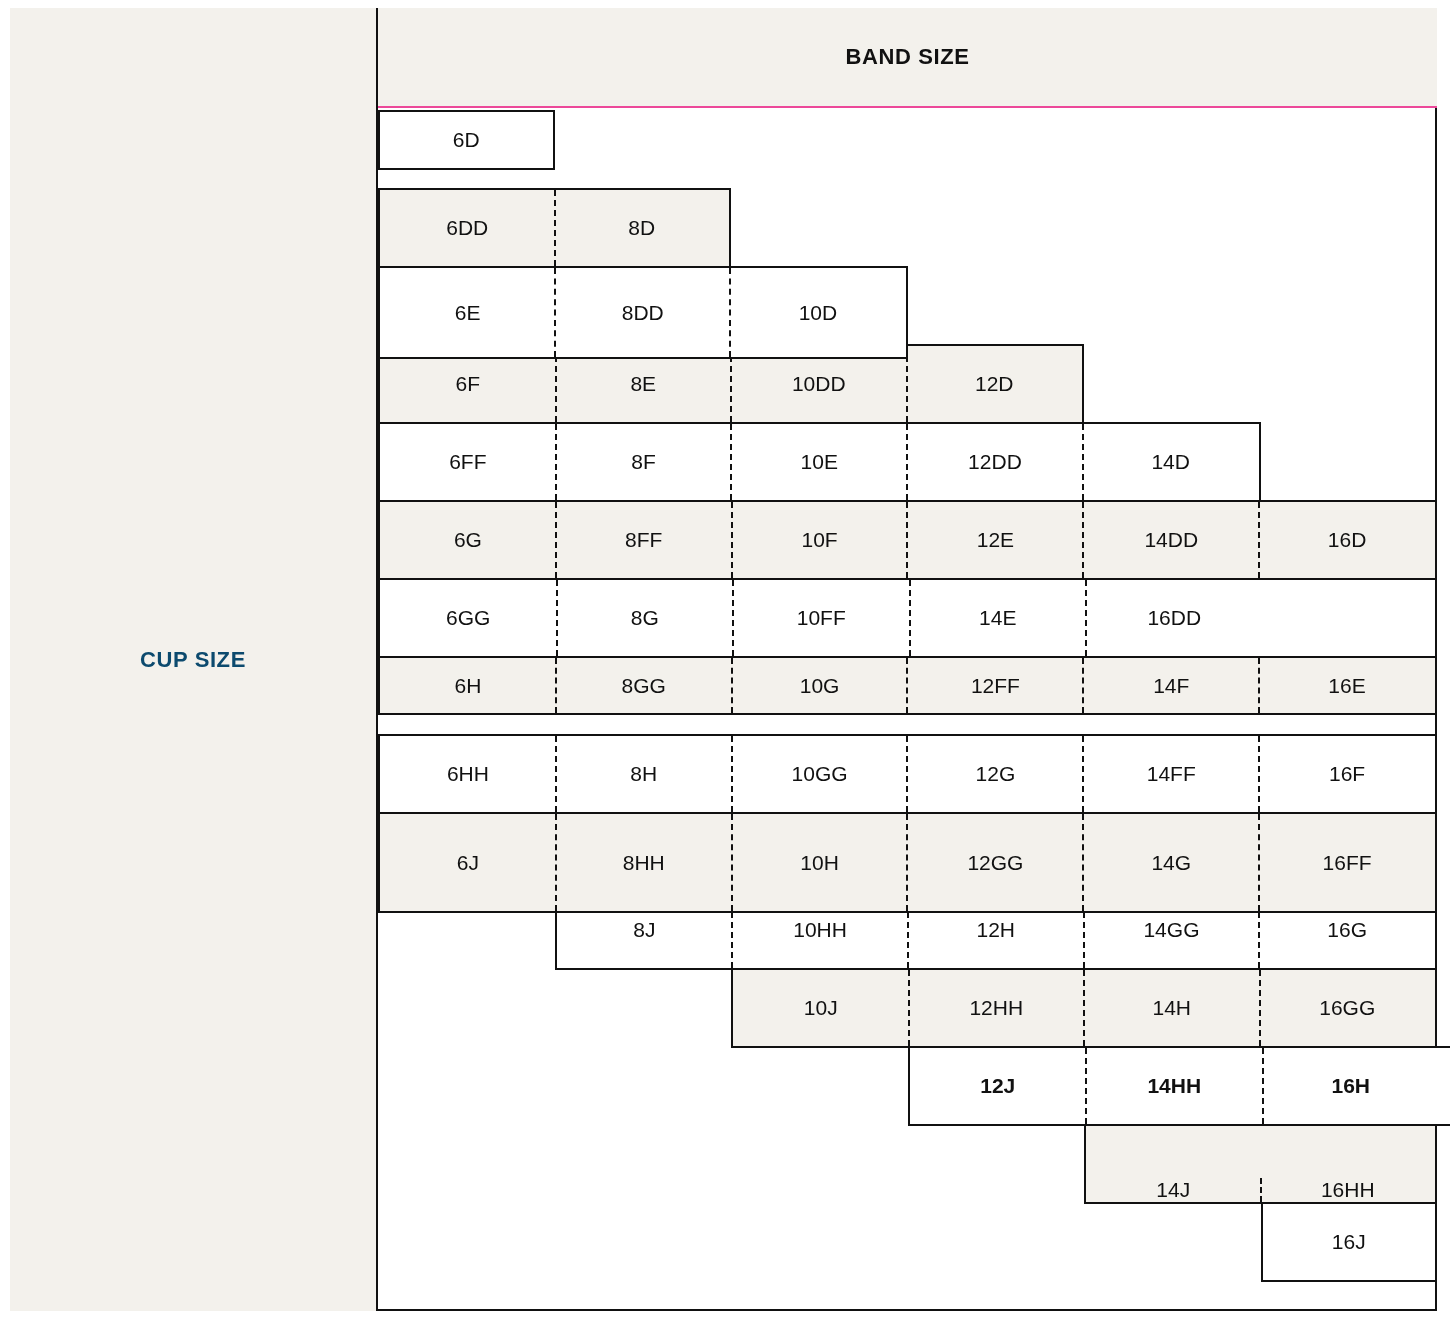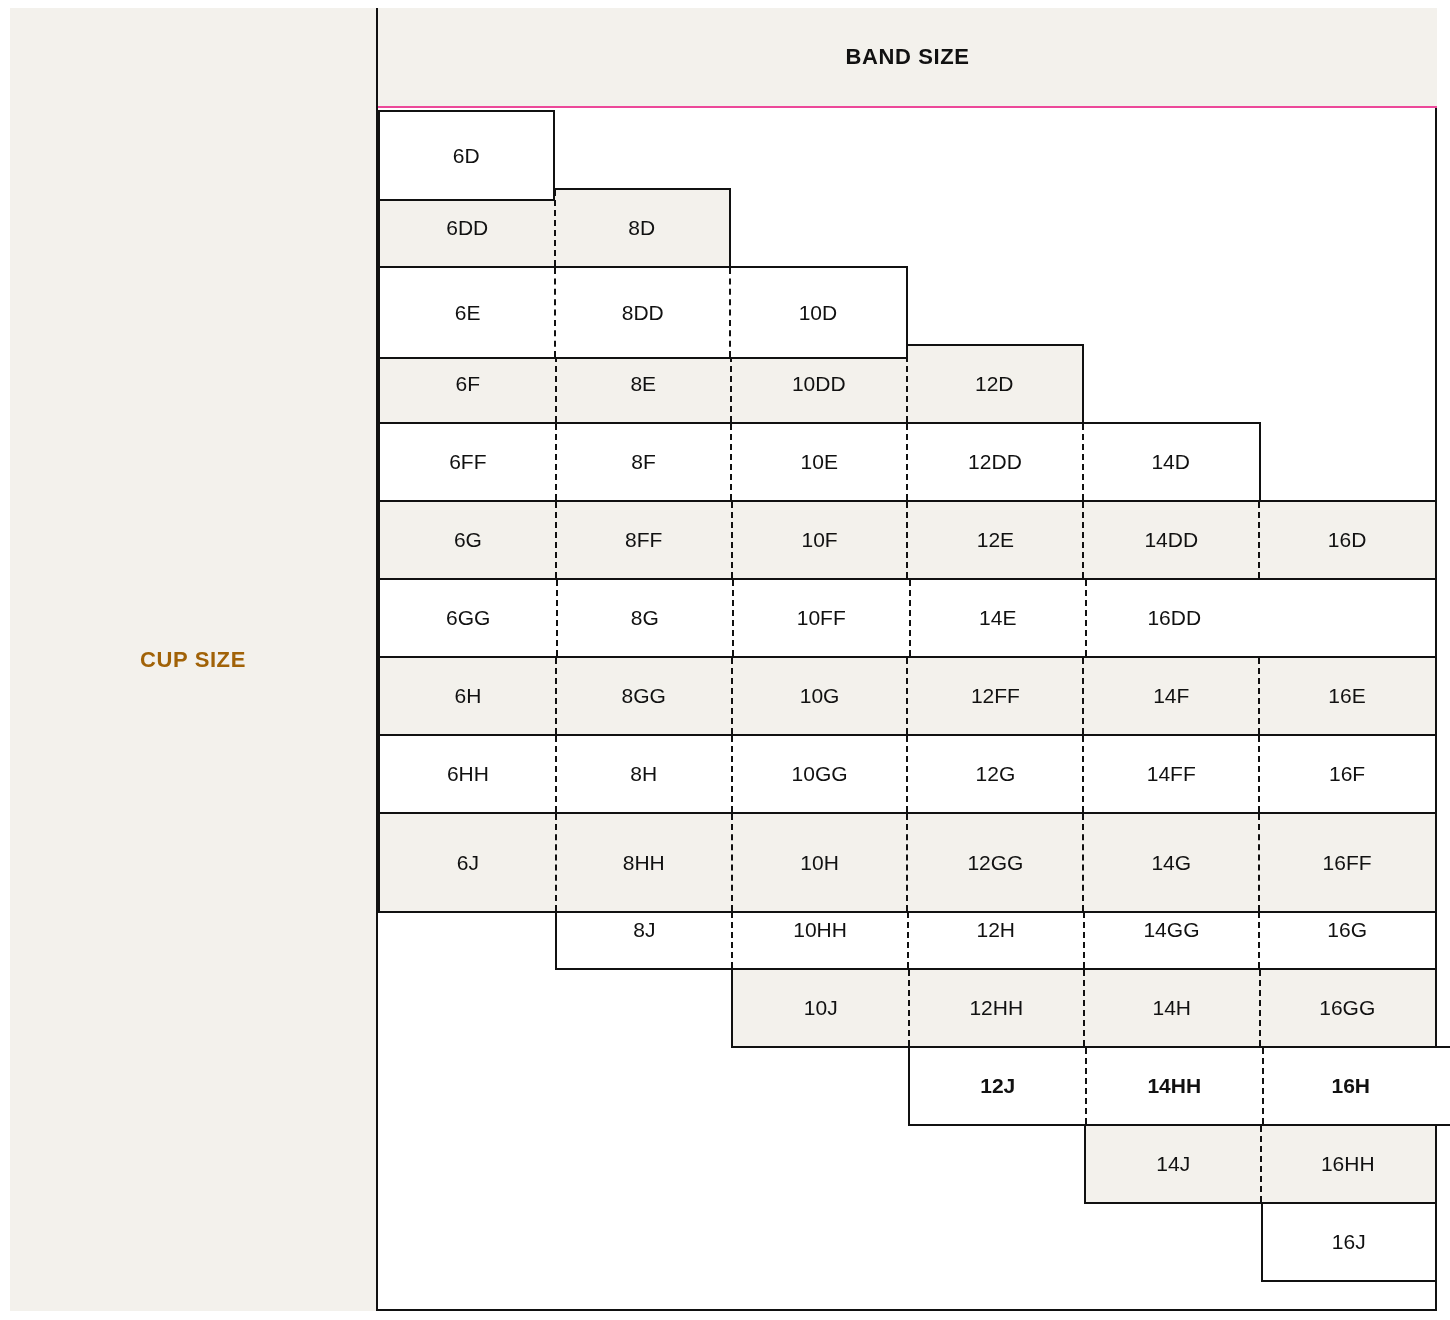--- a/index.html
+++ b/index.html
@@ -43,21 +43,21 @@
     border-right: 2px solid #111111;
     box-sizing: border-box;
     display: flex;
     align-items: center;
     justify-content: center;
   }
   .cup-panel-label {
     font-size: 22px;
     font-weight: bold;
     letter-spacing: 0.6px;
-    color: #a16207;
+    color: #0c4a6e;
   }
 
   
   .band-header {
     position: absolute;
     left: 378px;
     top: 8px;
     width: 1059px;
     height: 100px;
     background: #f3f1ec;
@@ -129,21 +129,21 @@
 
   <div class="cup-panel">
     <span class="cup-panel-label">CUP SIZE</span>
   </div>
 
   <div class="band-header">
     <span class="band-header-label">BAND SIZE</span>
   </div>
 
   <div class="grid-area" id="grid-area">
-      <div class="size-row plain" style="left: 0px; top: 2px; width: 176.5px; height: 91px; z-index: 20;">
+      <div class="size-row plain" style="left: 0px; top: 2px; width: 176.5px; height: 60px; z-index: 20;">
         <div class="size-cell">6D</div>
       </div>
       <div class="size-row shade" style="left: 0px; top: 80px; width: 353px; height: 80px; z-index: 19;">
         <div class="size-cell">6DD</div>
         <div class="size-cell">8D</div>
       </div>
       <div class="size-row plain" style="left: 0px; top: 158px; width: 529.5px; height: 93px; z-index: 18;">
         <div class="size-cell">6E</div>
         <div class="size-cell">8DD</div>
         <div class="size-cell">10D</div>
@@ -169,21 +169,21 @@
         <div class="size-cell">14DD</div>
         <div class="size-cell">16D</div>
       </div>
       <div class="size-row plain" style="left: 0px; top: 470px; width: 1059px; height: 80px; z-index: 14;">
         <div class="size-cell">6GG</div>
         <div class="size-cell">8G</div>
         <div class="size-cell">10FF</div>
         <div class="size-cell">14E</div>
         <div class="size-cell">16DD</div>
       </div>
-      <div class="size-row shade" style="left: 0px; top: 548px; width: 1059px; height: 80px; z-index: 13; text-align: right;">
+      <div class="size-row shade" style="left: 0px; top: 548px; width: 1059px; height: 59px; z-index: 13; text-align: right;">
         <div class="size-cell">6H</div>
         <div class="size-cell">8GG</div>
         <div class="size-cell">10G</div>
         <div class="size-cell">12FF</div>
         <div class="size-cell">14F</div>
         <div class="size-cell">16E</div>
       </div>
       <div class="size-row plain" style="left: 0px; top: 626px; width: 1059px; height: 80px; z-index: 12;">
         <div class="size-cell">6HH</div>
         <div class="size-cell">8H</div>
@@ -211,21 +211,21 @@
         <div class="size-cell">10J</div>
         <div class="size-cell">12HH</div>
         <div class="size-cell">14H</div>
         <div class="size-cell">16GG</div>
       </div>
       <div class="size-row plain" style="left: 529.5px; top: 938px; width: 566px; height: 80px; z-index: 8; font-weight: bold;">
         <div class="size-cell">12J</div>
         <div class="size-cell">14HH</div>
         <div class="size-cell">16H</div>
       </div>
-      <div class="size-row shade" style="left: 706px; top: 1016px; width: 353px; height: 80px; z-index: 7;">
+      <div class="size-row shade" style="left: 706px; top: 1016px; width: 353px; height: 80px; z-index: 7; align-items: flex-end;">
         <div class="size-cell">14J</div>
         <div class="size-cell">16HH</div>
       </div>
       <div class="size-row plain" style="left: 882.5px; top: 1094px; width: 176.5px; height: 80px; z-index: 6;">
         <div class="size-cell">16J</div>
       </div>
     </div>
 
 </div>
 

